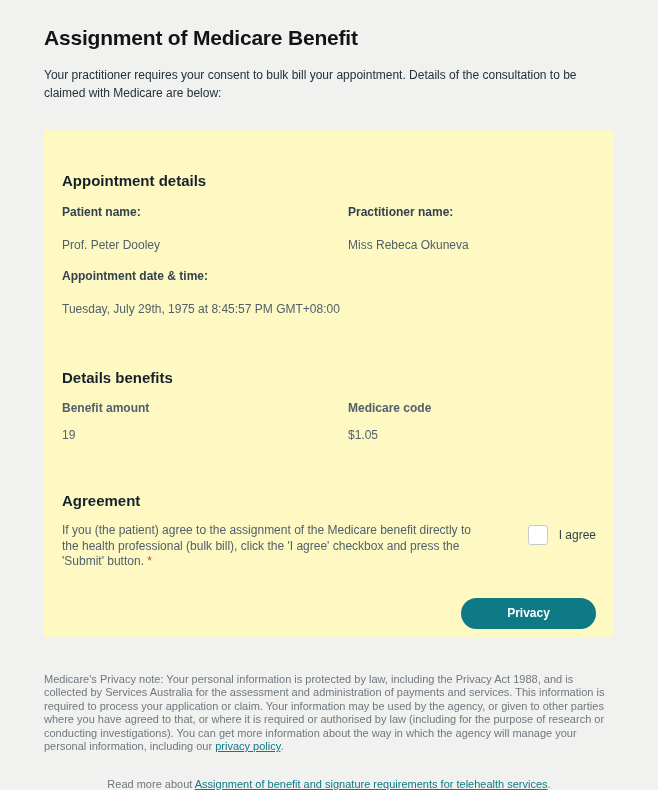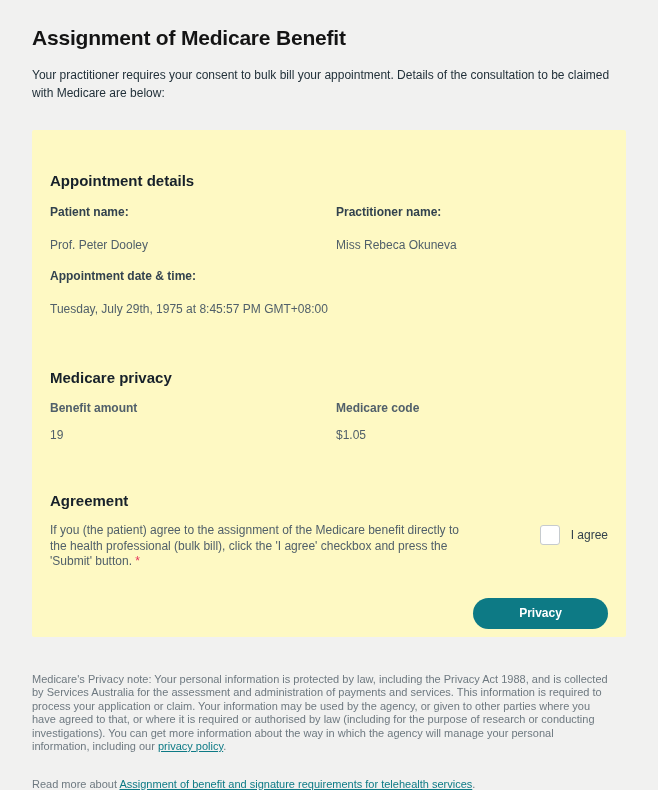--- a/index.html
+++ b/index.html
@@ -3,21 +3,21 @@
 <meta charset="utf-8">
 <style>
   * { box-sizing: border-box; margin: 0; padding: 0; }
   html, body { width: 658px; height: 790px; }
   body {
     background: #f1f1f0;
     font-family: "Liberation Sans", sans-serif;
     color: #1a1a1a;
     overflow: hidden;
   }
-  .page { padding: 0 32px; }
+  .page { padding: 0 44px; }
 
   .page-title {
     padding-top: 26px;
     font-size: 21px;
     font-weight: 700;
     letter-spacing: -0.2px;
     color: #141414;
   }
   .intro {
     margin-top: 16px;
@@ -142,20 +142,21 @@
   .footer a, .link {
     color: #0d7a85;
     text-decoration: underline;
     cursor: pointer;
   }
   .read-more {
     margin-top: 24px;
     font-size: 11px;
     line-height: 13.5px;
     color: #6e7980;
+    text-align: center;
   }
 </style>
 </head>
 <body>
 
 <div class="page">
 
   <h1 class="page-title">Assignment of Medicare Benefit</h1>
 
   <p class="intro">Your practitioner requires your consent to bulk bill your appointment. Details of the consultation to be claimed with Medicare are below:</p>
@@ -174,21 +175,21 @@
           <div class="field-value">Miss Rebeca Okuneva</div>
         </div>
       </div>
       <div class="field">
         <div class="field-label">Appointment date &amp; time:</div>
         <div class="field-value">Tuesday, July 29th, 1975 at 8:45:57 PM GMT+08:00</div>
       </div>
     </div>
 
     <div class="benefits-section">
-      <h2 class="section-heading">Medicare privacy</h2>
+      <h2 class="section-heading">Details benefits</h2>
       <div class="benefits-table">
         <div class="benefit-row benefit-header">
           <div class="cell">Benefit amount</div>
           <div class="cell">Medicare code</div>
         </div>
         <div class="benefit-row">
           <div class="cell">19</div>
           <div class="cell">$1.05</div>
         </div>
       </div>

